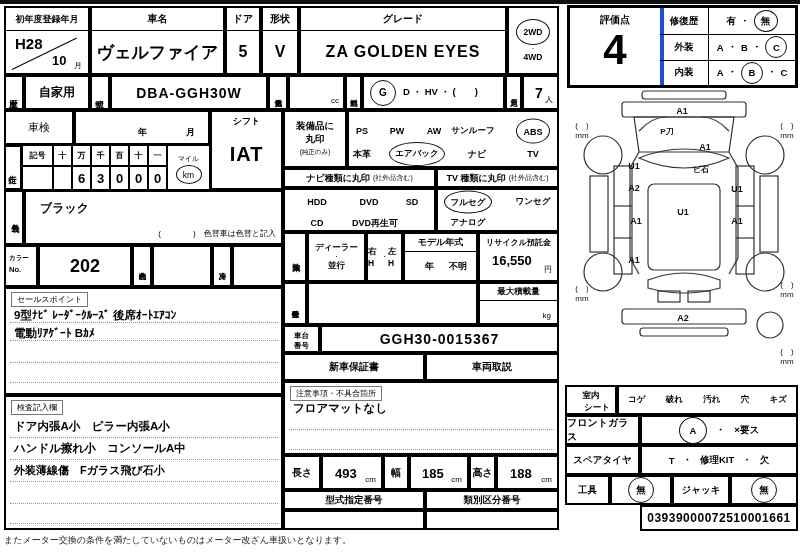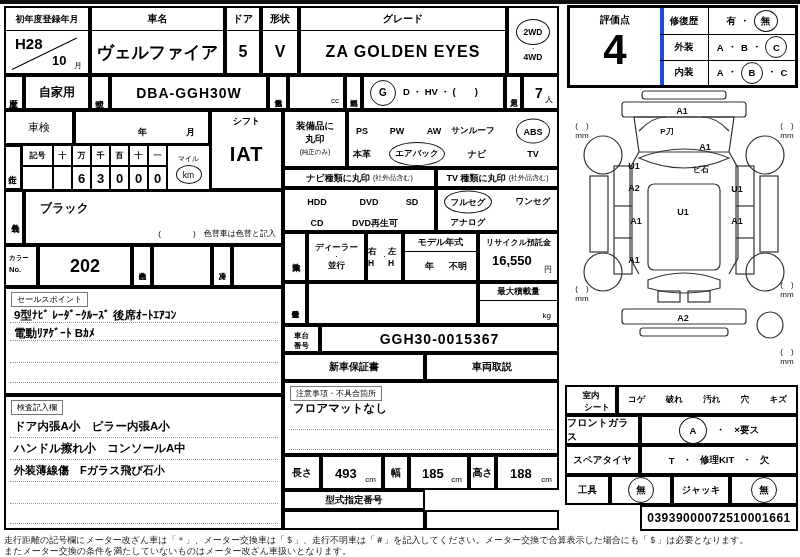--- a/index.html
+++ b/index.html
@@ -275,20 +275,21 @@
     <span style="position:absolute;left:11px;top:9px;font-size:13px;font-weight:bold;">185</span>
     <span style="position:absolute;right:5px;bottom:4px;font-size:8px;">cm</span>
   </div>
   <div class="cell b2 cval" style="left:469px;top:455px;width:27px;height:35px;font-size:10px;font-weight:bold;">高さ</div>
   <div class="cell b2" style="left:496px;top:455px;width:63px;height:35px;">
     <span style="position:absolute;left:12px;top:9px;font-size:13px;font-weight:bold;">188</span>
     <span style="position:absolute;right:5px;bottom:4px;font-size:8px;">cm</span>
   </div>
 
   <div class="cell b2 cval" style="left:283px;top:490px;width:142px;height:20px;font-size:9.5px;font-weight:bold;">型式指定番号</div>
+  <div class="cell b2 cval" style="left:425px;top:490px;width:134px;height:20px;font-size:9.5px;font-weight:bold;">類別区分番号</div>
   <div class="cell b2" style="left:283px;top:510px;width:142px;height:20px;"></div>
   <div class="cell b2" style="left:425px;top:510px;width:134px;height:20px;"></div>
 
   <div class="cell b3" style="left:567px;top:5px;width:231px;height:83px;">
     <div style="position:absolute;left:0;top:0;width:90px;height:77px;border-right:4px solid #1d4ed8;">
       <div style="text-align:center;font-size:10px;font-weight:bold;padding-top:5px;">評価点</div>
       <div style="text-align:center;font-size:42px;font-weight:bold;line-height:46px;">4</div>
     </div>
     <div style="position:absolute;left:90px;top:0;width:135px;height:26px;border-bottom:1px solid #000;display:flex;">
       <div class="cval" style="width:48px;border-right:1px solid #000;font-size:9.5px;font-weight:bold;">修復歴</div>
@@ -413,16 +414,15 @@
   <div class="cell b2 cval" style="left:610px;top:475px;width:62px;height:30px;">
     <span class="circ" style="width:24px;height:24px;font-size:9.5px;font-weight:bold;">無</span>
   </div>
   <div class="cell b2 cval" style="left:672px;top:475px;width:58px;height:30px;font-size:9.5px;font-weight:bold;">ジャッキ</div>
   <div class="cell b2 cval" style="left:730px;top:475px;width:68px;height:30px;">
     <span class="circ" style="width:24px;height:24px;font-size:9.5px;font-weight:bold;">無</span>
   </div>
   <div class="cell b2 cval" style="left:640px;top:505px;width:158px;height:26px;font-size:12px;font-weight:bold;letter-spacing:0.5px;">03939000072510001661</div>
 
   <div style="position:absolute;left:4px;top:535px;width:793px;font-size:9px;line-height:11px;color:#222;">
-    <div>走行距離の記号欄にメーター改ざん車は「＊」、メーター交換車は「＄」、走行不明車は「＃」を記入してください。メーター交換で合算表示した場合にも「＄」は必要となります。</div>
     <div>またメーター交換の条件を満たしていないものはメーター改ざん車扱いとなります。</div>
   </div>
 </div>
 
 </body></html>

